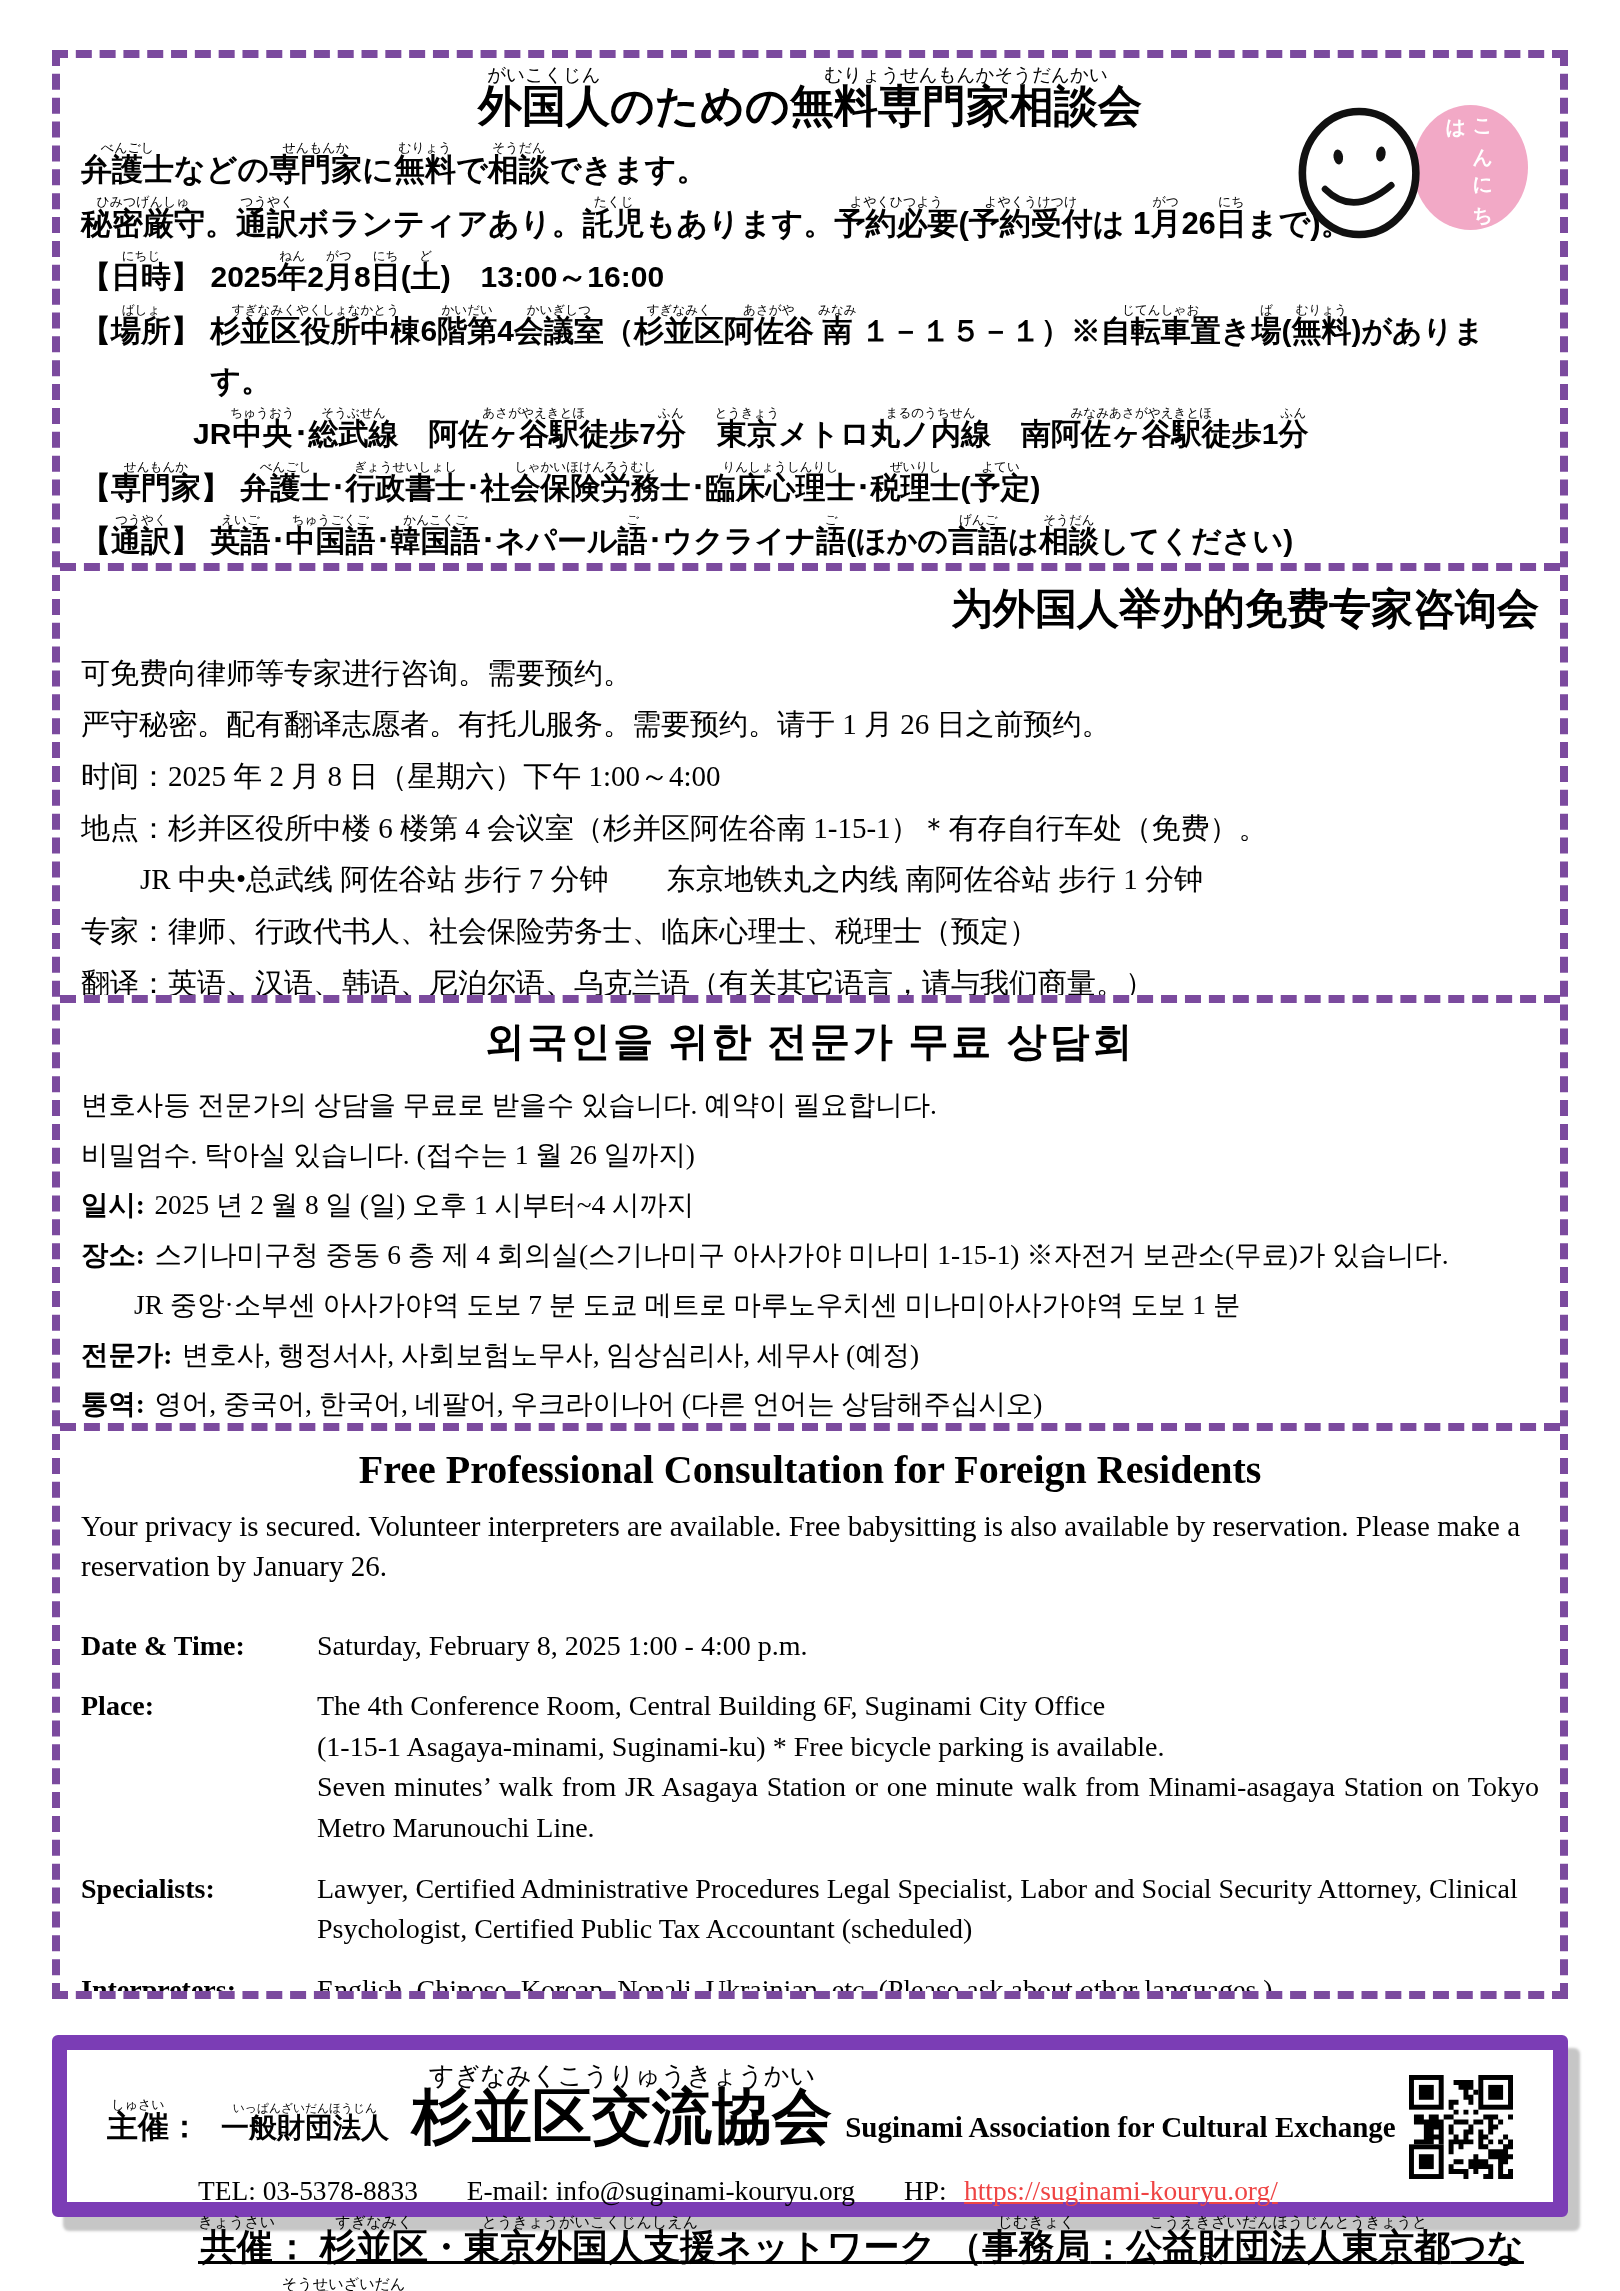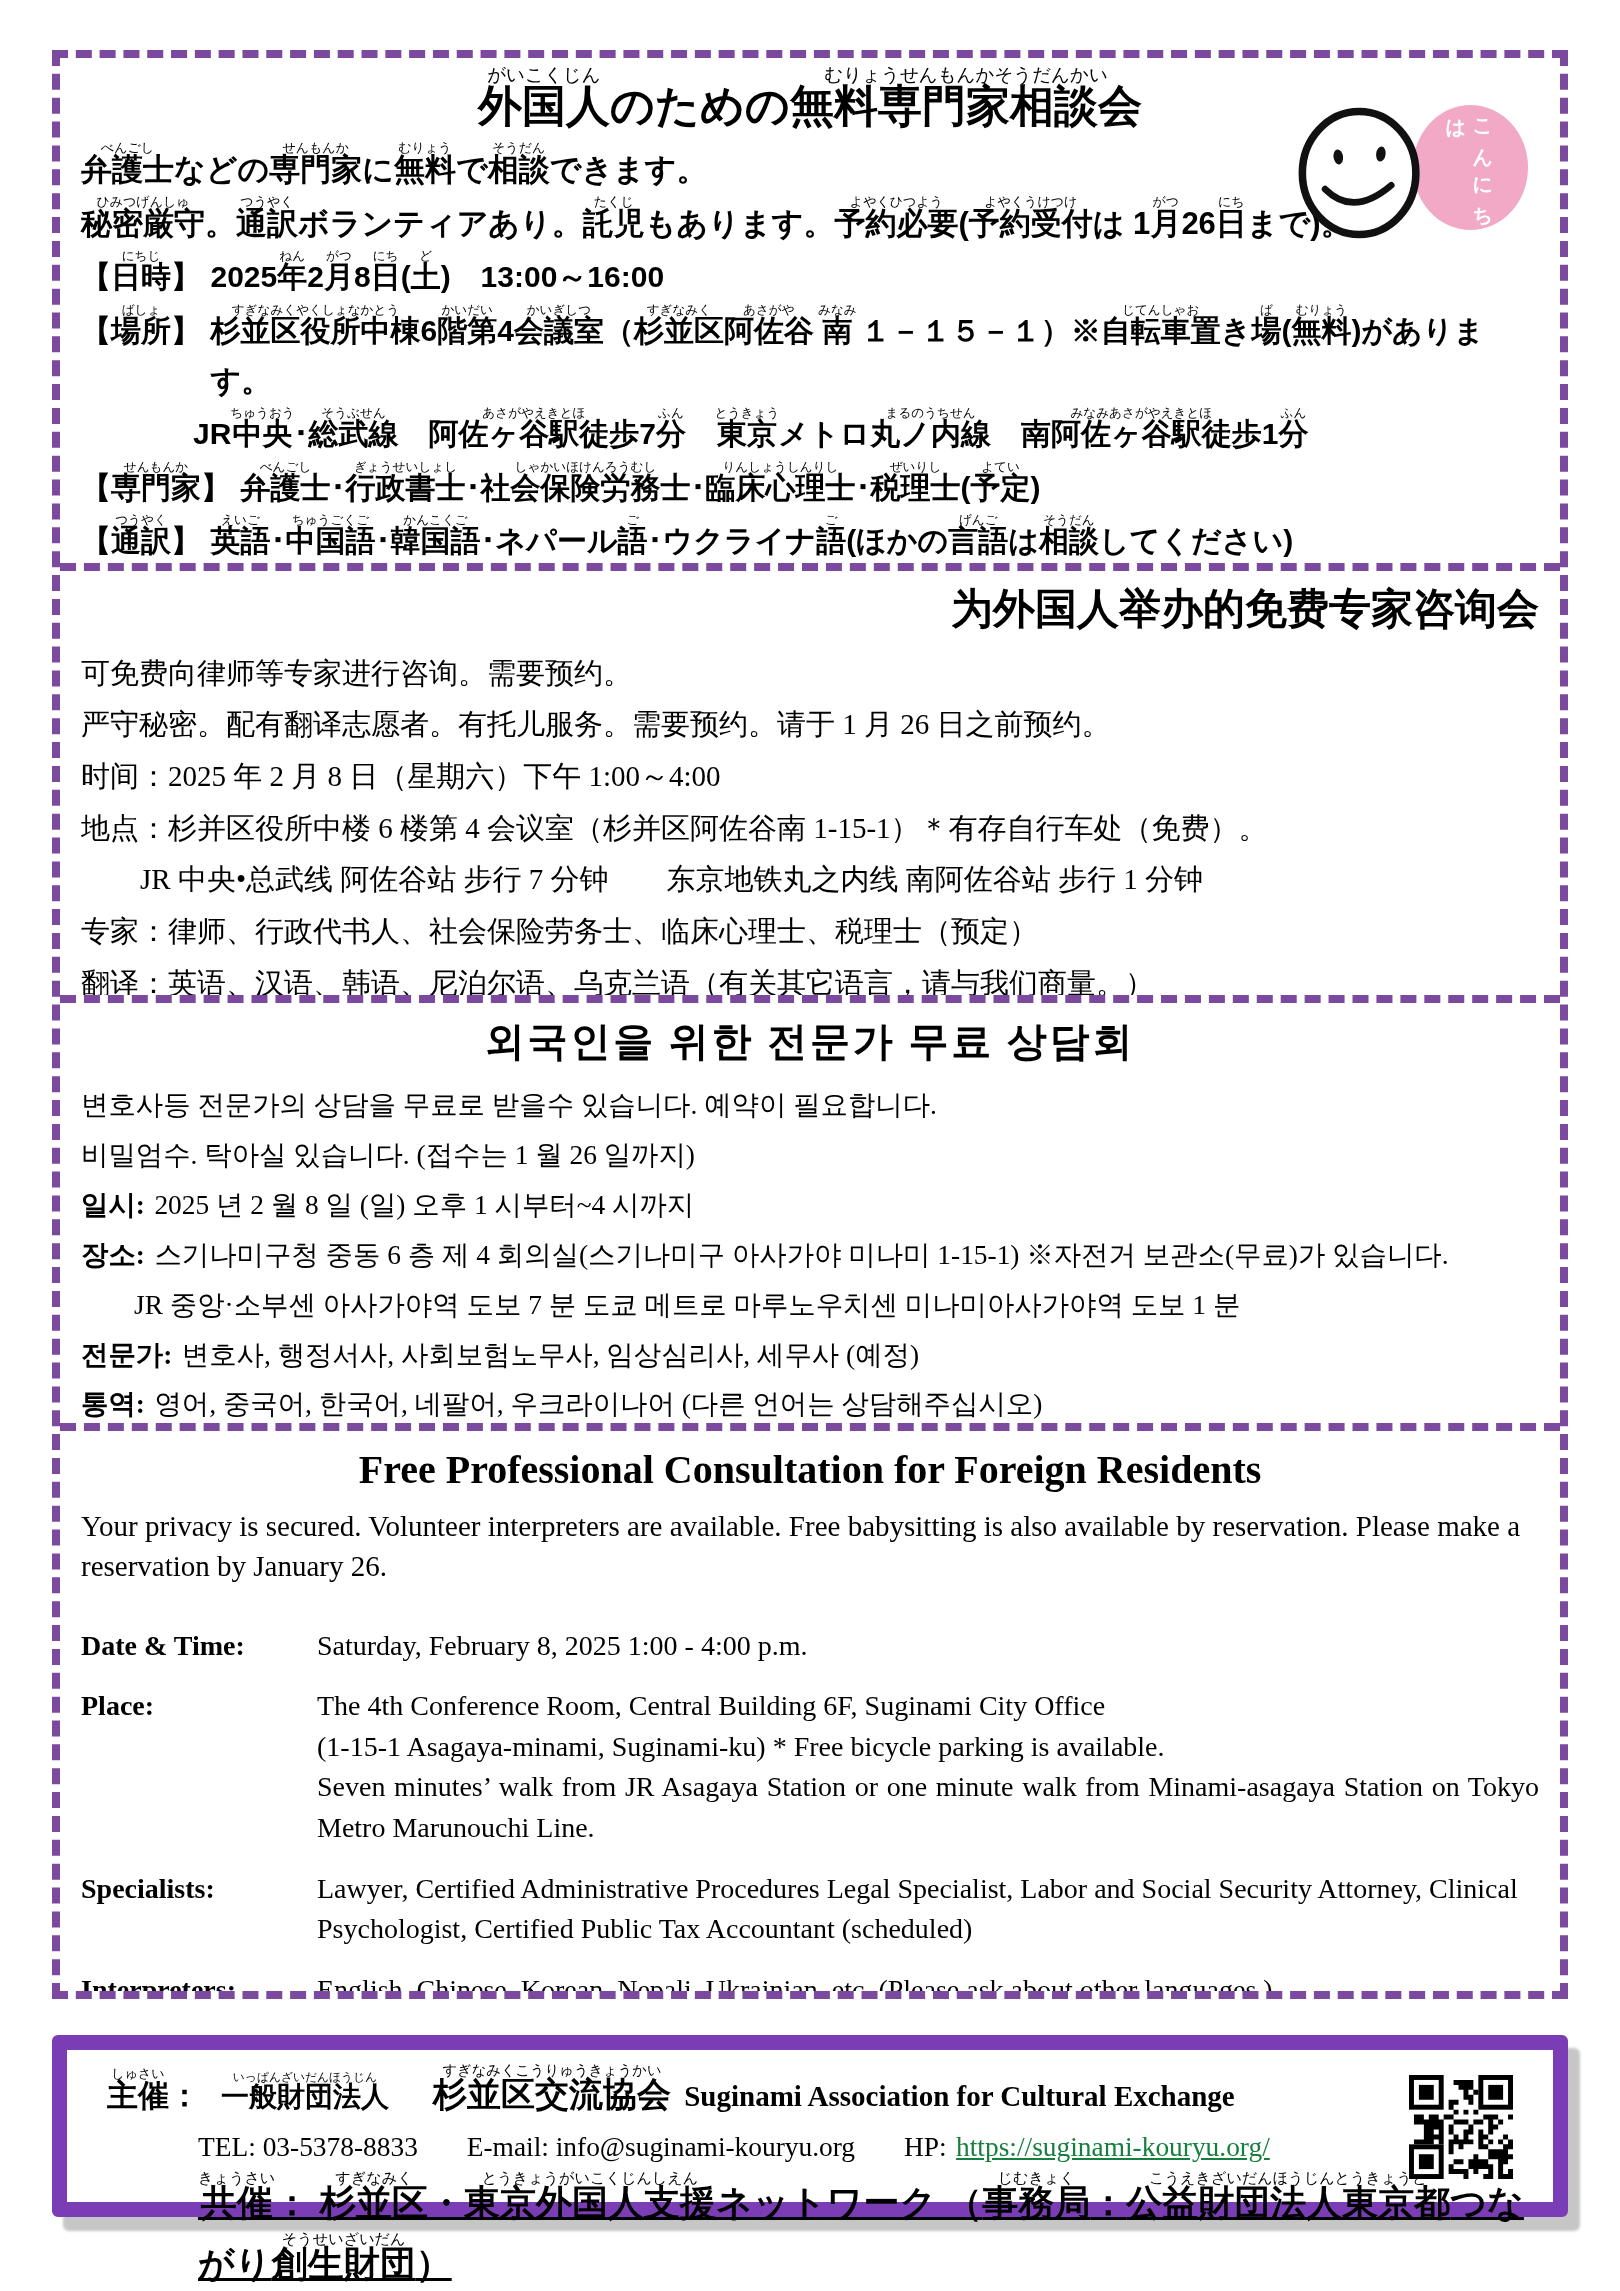--- a/index.html
+++ b/index.html
@@ -51,25 +51,25 @@
   .en-value{font-size:28px;line-height:1.45;}
   .en-just{text-align:justify;}
 
   
   .footer-box{position:absolute;left:52px;top:2035px;width:1516px;height:182px;box-sizing:border-box;
               border:15px solid #7B3DB5;border-radius:6px;background:#fff;
               box-shadow:11.4px 13.2px 2.8px #C6C6C6;padding:13.2px 26.5px 0 40px;}
   .org-line{display:flex;align-items:baseline;line-height:1.7;white-space:nowrap;}
   .shusai{font-size:31px;font-weight:bold;}
   .zaidan{font-size:28px;font-weight:bold;margin-left:21px;}
-  .orgname{font-size:34px;font-weight:bold;margin-left:44px;}
+  .orgname{font-size:60px;font-weight:bold;margin-left:23px;}
   .orgname-en{font-family:"Liberation Serif",serif;font-size:29px;font-weight:bold;margin-left:13.2px;}
   .contact-line{font-family:"Liberation Serif",serif;font-size:27.4px;margin:7.6px 0 0 91px;}
   .contact-line span{margin-right:42px;}
-  .hp-link{color:#15803d;text-decoration:underline;}
+  .hp-link{color:#ef4444;text-decoration:underline;margin-left:8px;}
   .kyosai-line{font-size:36px;font-weight:bold;line-height:1.7;margin:7.6px 0 0 91px;text-decoration:underline;}
   .qr{position:absolute;right:40px;top:24.6px;}
 </style>
 </head>
 <body>
 
 <div class="page">
 
   <div class="main-box">
 

